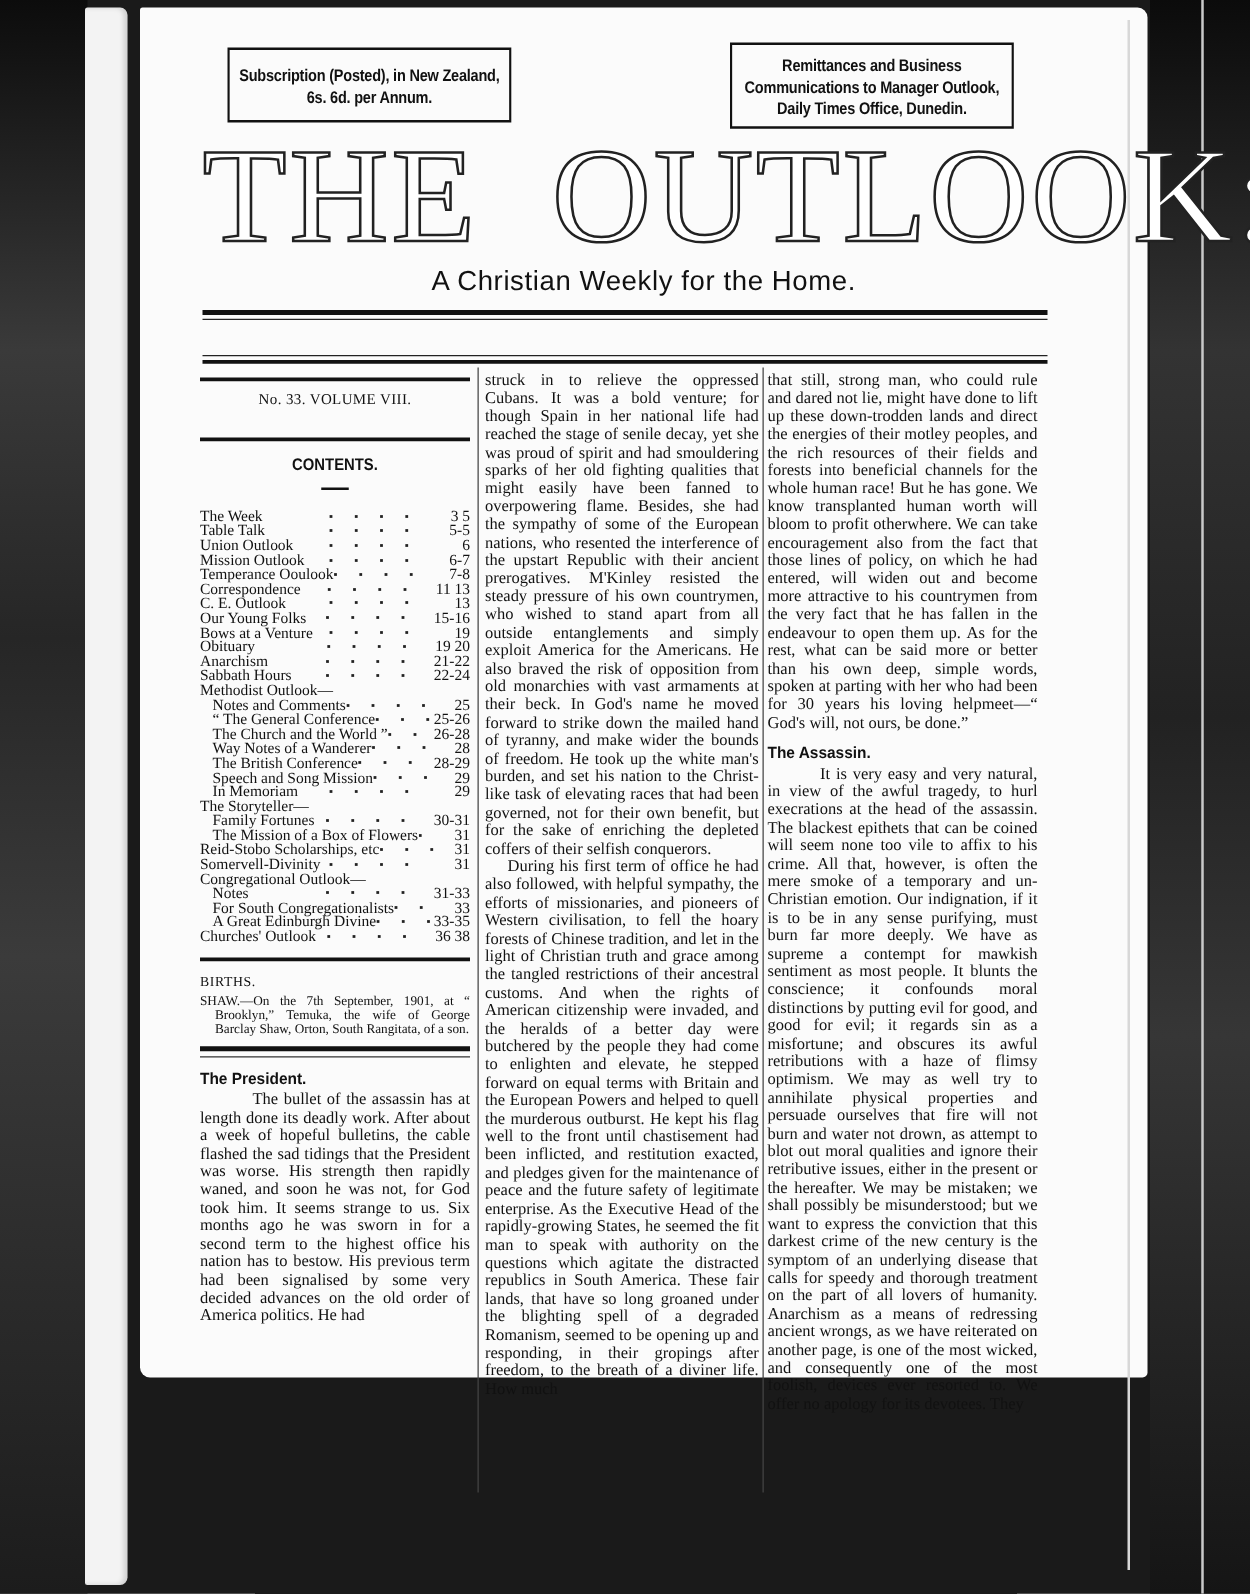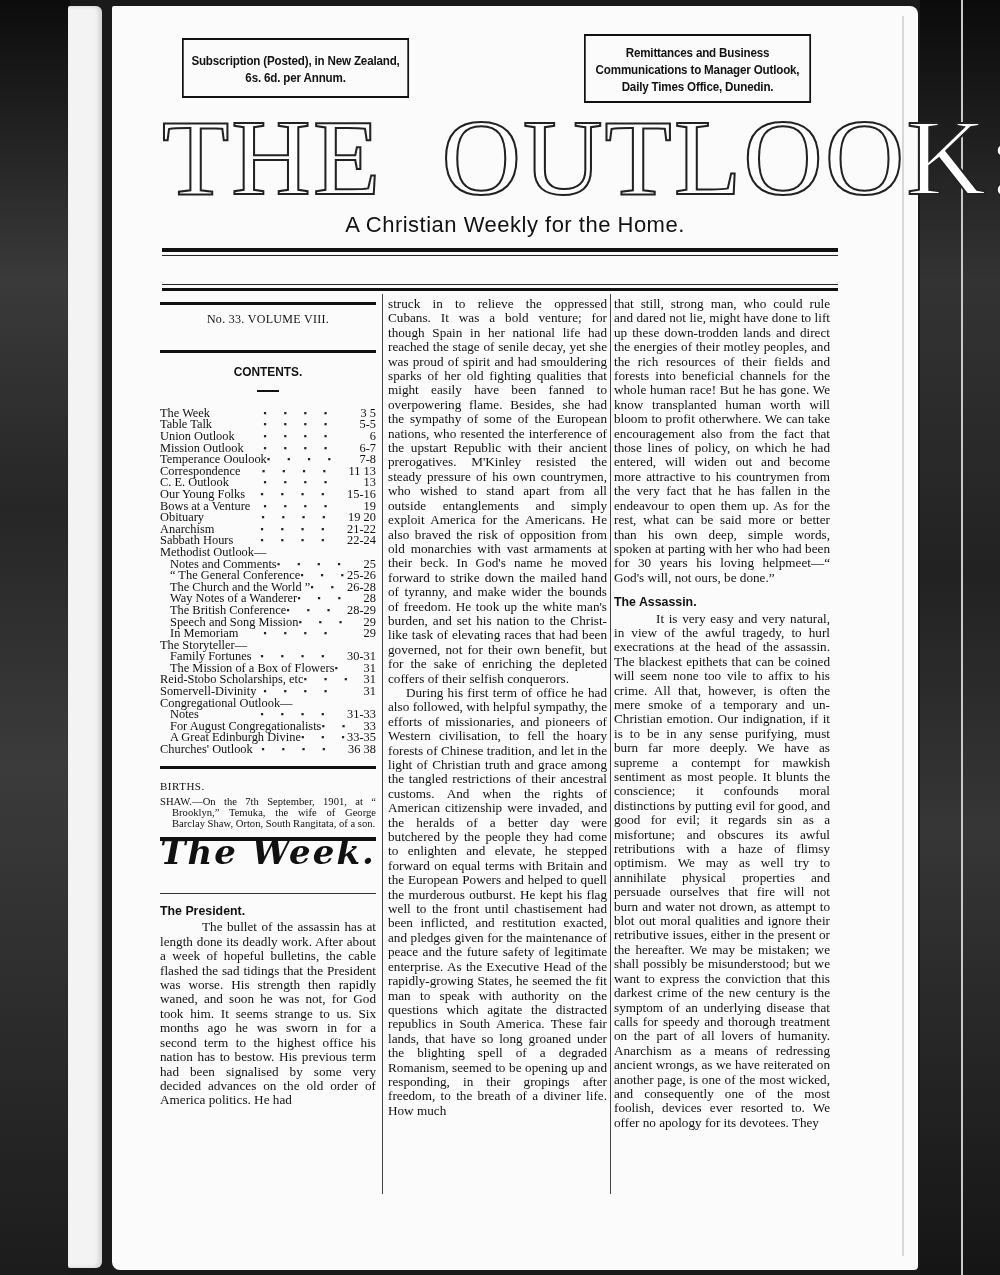--- a/index.html
+++ b/index.html
@@ -17,21 +17,21 @@
       position: absolute; left: 920px; top: 0; width: 80px; height: 1275px;
       background: linear-gradient(180deg,#0b0b0b 0%,#333 22%,#222 45%,#363636 65%,#151515 100%);
     }
     .bg-right-line { position:absolute; left: 961px; top:0; width:2px; height:1275px; background:#c9c9c9; }
     .prev-leaf {
       position: absolute; left: 68px; top: 6px; width: 34px; height: 1262px;
       background: #f3f3f3; border-radius: 2px 6px 6px 2px;
       box-shadow: inset -3px 0 4px rgba(0,0,0,.15);
     }
     .page {
-      position: absolute; left: 112px; top: 6px; width: 806px; height: 1264px;
+      position: absolute; left: 112px; top: 6px; width: 806px; height: 1096px;
       background: #fbfbfb;
       border-radius: 2px 8px 4px 8px;
     }
     .page-edge { position:absolute; right: 14px; top: 10px; width: 2px; height: 1240px; background:#d8d8d8; }
 
     .box {
       position: absolute; border: 2px solid #111;
       font-family: "Liberation Sans", "DejaVu Sans", sans-serif;
       font-weight: bold; font-size: 13.5px; line-height: 17px; text-align: center;
       letter-spacing: -0.2px;
@@ -263,21 +263,21 @@
           <span class="t">Congregational Outlook—</span>
           <span class="d"></span>
           <span class="p"></span>
         </li>
         <li class="sub">
           <span class="t">Notes</span>
           <span class="d">▪▪▪▪</span>
           <span class="p">31-33</span>
         </li>
         <li class="sub">
-          <span class="t">For August Congregationalists</span>
+          <span class="t">For South Congregationalists</span>
           <span class="d">▪▪▪▪</span>
           <span class="p">33</span>
         </li>
         <li class="sub">
           <span class="t">A Great Edinburgh Divine</span>
           <span class="d">▪▪▪▪</span>
           <span class="p">33-35</span>
         </li>
         <li class="">
           <span class="t">Churches' Outlook</span>
@@ -285,21 +285,20 @@
           <span class="p">36 38</span>
         </li>
       </ul>
 
     <div class="hrule" style="margin-top:10px;"></div>
     <div class="births-h">BIRTHS.</div>
     <p class="birth">
       <span class="nm">SHAW.</span><span>—On the 7th September, 1901, at “ Brooklyn,” Temuka, the wife of George Barclay Shaw, Orton, South Rangitata, of a son.</span>
     </p>
     <div class="hrule" style="height:4px; margin-top:8px;"></div>
-    <div class="blackletter week-title">The Week.</div>
     <div class="hrule thin"></div>
     <div class="sec-h">The President.</div>
     <p class="body indent">The bullet of the assassin has at length done its deadly work. After about a week of hopeful bulletins, the cable flashed the sad tidings that the President was worse. His strength then rapidly waned, and soon he was not, for God took him. It seems strange to us. Six months ago he was sworn in for a second term to the highest office his nation has to bestow. His previous term had been signalised by some very decided advances on the old order of America politics. He had</p>
   </div>
 
   <div class="col col2">
     <p class="body">struck in to relieve the oppressed Cubans. It was a bold venture; for though Spain in her national life had reached the stage of senile decay, yet she was proud of spirit and had smouldering sparks of her old fighting qualities that might easily have been fanned to overpowering flame. Besides, she had the sympathy of some of the European nations, who resented the interference of the upstart Republic with their ancient prerogatives. M'Kinley resisted the steady pressure of his own countrymen, who wished to stand apart from all outside entanglements and simply exploit America for the Americans. He also braved the risk of opposition from old monarchies with vast armaments at their beck. In God's name he moved forward to strike down the mailed hand of tyranny, and make wider the bounds of freedom. He took up the white man's burden, and set his nation to the Christ-like task of elevating races that had been governed, not for their own benefit, but for the sake of enriching the depleted coffers of their selfish conquerors.</p>
     <p class="body indent-sm">During his first term of office he had also followed, with helpful sympathy, the efforts of missionaries, and pioneers of Western civilisation, to fell the hoary forests of Chinese tradition, and let in the light of Christian truth and grace among the tangled restrictions of their ancestral customs. And when the rights of American citizenship were invaded, and the heralds of a better day were butchered by the people they had come to enlighten and elevate, he stepped forward on equal terms with Britain and the European Powers and helped to quell the murderous outburst. He kept his flag well to the front until chastisement had been inflicted, and restitution exacted, and pledges given for the maintenance of peace and the future safety of legitimate enterprise. As the Executive Head of the rapidly-growing States, he seemed the fit man to speak with authority on the questions which agitate the distracted republics in South America. These fair lands, that have so long groaned under the blighting spell of a degraded Romanism, seemed to be opening up and responding, in their gropings after freedom, to the breath of a diviner life. How much</p>
   </div>
 

